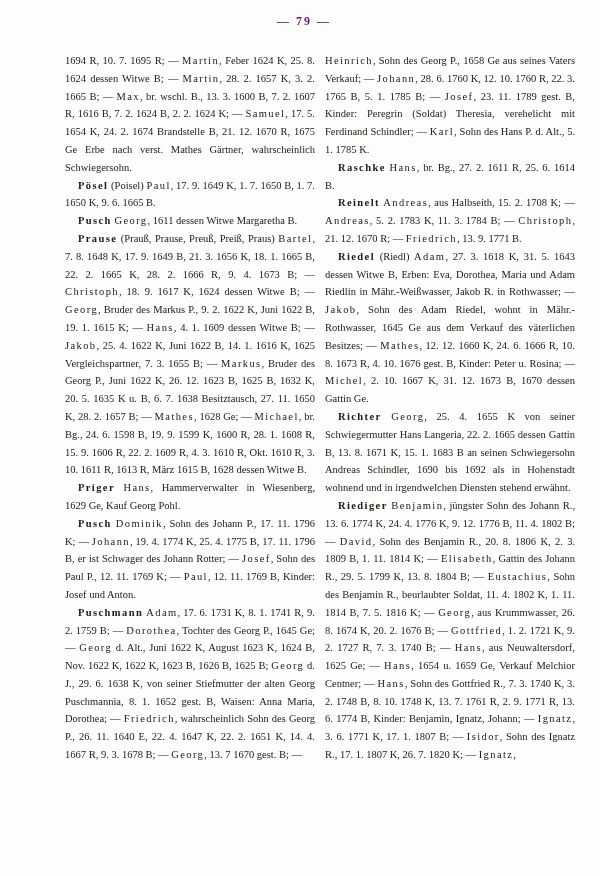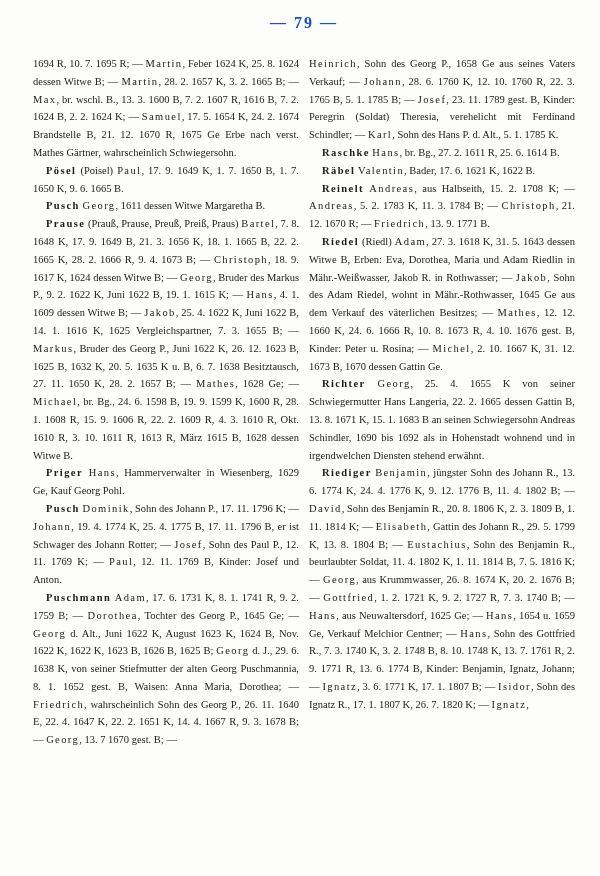--- a/index.html
+++ b/index.html
@@ -14,29 +14,30 @@
     margin: 0 auto;
     background: #fdfdfb;
     box-sizing: border-box;
     padding: 14px 25px 8px 33px;
     overflow: hidden;
     color: #1e1a16;
     font-family: "Liberation Serif", "DejaVu Serif", serif;
   }
   .pagenum {
     text-align: center;
-    font-size: 16px;
+    font-size: 12px;
     font-weight: bold;
     letter-spacing: 2px;
     margin-bottom: 23px;
-    color: #1d4ed8;
+    color: #701a75;
   }
   .columns {
     display: flex;
     gap: 10px;
+    margin-left: 32px;
   }
   .col {
     width: 266px;
     text-align: justify;
     font-size: 10.5px;
     line-height: 17.8px;
     hyphens: auto;
     -webkit-hyphens: auto;
   }
   .col p {
@@ -66,20 +67,19 @@
         <p class="indent"><span class="head">Pösel</span><span class="plain"> (Poisel) </span><span class="gesperrt">Paul</span><span class="plain">, 17. 9. 1649 K, 1. 7. 1650 B, 1. 7. 1650 K, 9. 6. 1665 B.</span></p>
         <p class="indent"><span class="head">Pusch</span><span class="plain"> </span><span class="gesperrt">Georg</span><span class="plain">, 1611 dessen Witwe Margaretha B.</span></p>
         <p class="indent"><span class="head">Prause</span><span class="plain"> (Prauß, Prause, Preuß, Preiß, Praus) </span><span class="gesperrt">Bartel</span><span class="plain">, 7. 8. 1648 K, 17. 9. 1649 B, 21. 3. 1656 K, 18. 1. 1665 B, 22. 2. 1665 K, 28. 2. 1666 R, 9. 4. 1673 B; — </span><span class="gesperrt">Christoph</span><span class="plain">, 18. 9. 1617 K, 1624 dessen Witwe B; — </span><span class="gesperrt">Georg</span><span class="plain">, Bruder des Markus P., 9. 2. 1622 K, Juni 1622 B, 19. 1. 1615 K; — </span><span class="gesperrt">Hans</span><span class="plain">, 4. 1. 1609 dessen Witwe B; — </span><span class="gesperrt">Jakob</span><span class="plain">, 25. 4. 1622 K, Juni 1622 B, 14. 1. 1616 K, 1625 Vergleichspartner, 7. 3. 1655 B; — </span><span class="gesperrt">Markus</span><span class="plain">, Bruder des Georg P., Juni 1622 K, 26. 12. 1623 B, 1625 B, 1632 K, 20. 5. 1635 K u. B, 6. 7. 1638 Besitztausch, 27. 11. 1650 K, 28. 2. 1657 B; — </span><span class="gesperrt">Mathes</span><span class="plain">, 1628 Ge; — </span><span class="gesperrt">Michael</span><span class="plain">, br. Bg., 24. 6. 1598 B, 19. 9. 1599 K, 1600 R, 28. 1. 1608 R, 15. 9. 1606 R, 22. 2. 1609 R, 4. 3. 1610 R, Okt. 1610 R, 3. 10. 1611 R, 1613 R, März 1615 B, 1628 dessen Witwe B.</span></p>
         <p class="indent"><span class="head">Priger</span><span class="plain"> </span><span class="gesperrt">Hans</span><span class="plain">, Hammerverwalter in Wiesenberg, 1629 Ge, Kauf Georg Pohl.</span></p>
         <p class="indent"><span class="head">Pusch</span><span class="plain"> </span><span class="gesperrt">Dominik</span><span class="plain">, Sohn des Johann P., 17. 11. 1796 K; — </span><span class="gesperrt">Johann</span><span class="plain">, 19. 4. 1774 K, 25. 4. 1775 B, 17. 11. 1796 B, er ist Schwager des Johann Rotter; — </span><span class="gesperrt">Josef</span><span class="plain">, Sohn des Paul P., 12. 11. 1769 K; — </span><span class="gesperrt">Paul</span><span class="plain">, 12. 11. 1769 B, Kinder: Josef und Anton.</span></p>
         <p class="indent"><span class="head">Puschmann</span><span class="plain"> </span><span class="gesperrt">Adam</span><span class="plain">, 17. 6. 1731 K, 8. 1. 1741 R, 9. 2. 1759 B; — </span><span class="gesperrt">Dorothea</span><span class="plain">, Tochter des Georg P., 1645 Ge; — </span><span class="gesperrt">Georg</span><span class="plain"> d. Alt., Juni 1622 K, August 1623 K, 1624 B, Nov. 1622 K, 1622 K, 1623 B, 1626 B, 1625 B; </span><span class="gesperrt">Georg</span><span class="plain"> d. J., 29. 6. 1638 K, von seiner Stiefmutter der alten Georg Puschmannia, 8. 1. 1652 gest. B, Waisen: Anna Maria, Dorothea; — </span><span class="gesperrt">Friedrich</span><span class="plain">, wahrscheinlich Sohn des Georg P., 26. 11. 1640 E, 22. 4. 1647 K, 22. 2. 1651 K, 14. 4. 1667 R, 9. 3. 1678 B; — </span><span class="gesperrt">Georg</span><span class="plain">, 13. 7 1670 gest. B; —</span></p>
       </div>
     <div class="col" id="col-right">
         <p class=""><span class="gesperrt">Heinrich</span><span class="plain">, Sohn des Georg P., 1658 Ge aus seines Vaters Verkauf; — </span><span class="gesperrt">Johann</span><span class="plain">, 28. 6. 1760 K, 12. 10. 1760 R, 22. 3. 1765 B, 5. 1. 1785 B; — </span><span class="gesperrt">Josef</span><span class="plain">, 23. 11. 1789 gest. B, Kinder: Peregrin (Soldat) Theresia, verehelicht mit Ferdinand Schindler; — </span><span class="gesperrt">Karl</span><span class="plain">, Sohn des Hans P. d. Alt., 5. 1. 1785 K.</span></p>
         <p class="indent"><span class="head">Raschke</span><span class="plain"> </span><span class="gesperrt">Hans</span><span class="plain">, br. Bg., 27. 2. 1611 R, 25. 6. 1614 B.</span></p>
-        <p class="indent"><span class="head">Räbel</span><span class="plain"> </span><span class="gesperrt">Valentin</span><span class="plain">, Bader, 17. 6. 1621 K, 1622 B.</span></p>
         <p class="indent"><span class="head">Reinelt</span><span class="plain"> </span><span class="gesperrt">Andreas</span><span class="plain">, aus Halbseith, 15. 2. 1708 K; — </span><span class="gesperrt">Andreas</span><span class="plain">, 5. 2. 1783 K, 11. 3. 1784 B; — </span><span class="gesperrt">Christoph</span><span class="plain">, 21. 12. 1670 R; — </span><span class="gesperrt">Friedrich</span><span class="plain">, 13. 9. 1771 B.</span></p>
         <p class="indent"><span class="head">Riedel</span><span class="plain"> (Riedl) </span><span class="gesperrt">Adam</span><span class="plain">, 27. 3. 1618 K, 31. 5. 1643 dessen Witwe B, Erben: Eva, Dorothea, Maria und Adam Riedlin in Mähr.-Weißwasser, Jakob R. in Rothwasser; — </span><span class="gesperrt">Jakob</span><span class="plain">, Sohn des Adam Riedel, wohnt in Mähr.-Rothwasser, 1645 Ge aus dem Verkauf des väterlichen Besitzes; — </span><span class="gesperrt">Mathes</span><span class="plain">, 12. 12. 1660 K, 24. 6. 1666 R, 10. 8. 1673 R, 4. 10. 1676 gest. B, Kinder: Peter u. Rosina; — </span><span class="gesperrt">Michel</span><span class="plain">, 2. 10. 1667 K, 31. 12. 1673 B, 1670 dessen Gattin Ge.</span></p>
         <p class="indent"><span class="head">Richter</span><span class="plain"> </span><span class="gesperrt">Georg</span><span class="plain">, 25. 4. 1655 K von seiner Schwiegermutter Hans Langeria, 22. 2. 1665 dessen Gattin B, 13. 8. 1671 K, 15. 1. 1683 B an seinen Schwiegersohn Andreas Schindler, 1690 bis 1692 als in Hohenstadt wohnend und in irgendwelchen Diensten stehend erwähnt.</span></p>
         <p class="indent"><span class="head">Riediger</span><span class="plain"> </span><span class="gesperrt">Benjamin</span><span class="plain">, jüngster Sohn des Johann R., 13. 6. 1774 K, 24. 4. 1776 K, 9. 12. 1776 B, 11. 4. 1802 B; — </span><span class="gesperrt">David</span><span class="plain">, Sohn des Benjamin R., 20. 8. 1806 K, 2. 3. 1809 B, 1. 11. 1814 K; — </span><span class="gesperrt">Elisabeth</span><span class="plain">, Gattin des Johann R., 29. 5. 1799 K, 13. 8. 1804 B; — </span><span class="gesperrt">Eustachius</span><span class="plain">, Sohn des Benjamin R., beurlaubter Soldat, 11. 4. 1802 K, 1. 11. 1814 B, 7. 5. 1816 K; — </span><span class="gesperrt">Georg</span><span class="plain">, aus Krummwasser, 26. 8. 1674 K, 20. 2. 1676 B; — </span><span class="gesperrt">Gottfried</span><span class="plain">, 1. 2. 1721 K, 9. 2. 1727 R, 7. 3. 1740 B; — </span><span class="gesperrt">Hans</span><span class="plain">, aus Neuwaltersdorf, 1625 Ge; — </span><span class="gesperrt">Hans</span><span class="plain">, 1654 u. 1659 Ge, Verkauf Melchior Centner; — </span><span class="gesperrt">Hans</span><span class="plain">, Sohn des Gottfried R., 7. 3. 1740 K, 3. 2. 1748 B, 8. 10. 1748 K, 13. 7. 1761 R, 2. 9. 1771 R, 13. 6. 1774 B, Kinder: Benjamin, Ignatz, Johann; — </span><span class="gesperrt">Ignatz</span><span class="plain">, 3. 6. 1771 K, 17. 1. 1807 B; — </span><span class="gesperrt">Isidor</span><span class="plain">, Sohn des Ignatz R., 17. 1. 1807 K, 26. 7. 1820 K; — </span><span class="gesperrt">Ignatz</span><span class="plain">,</span></p>
       </div>
   </div>
 </div>
 
 </body></html>

